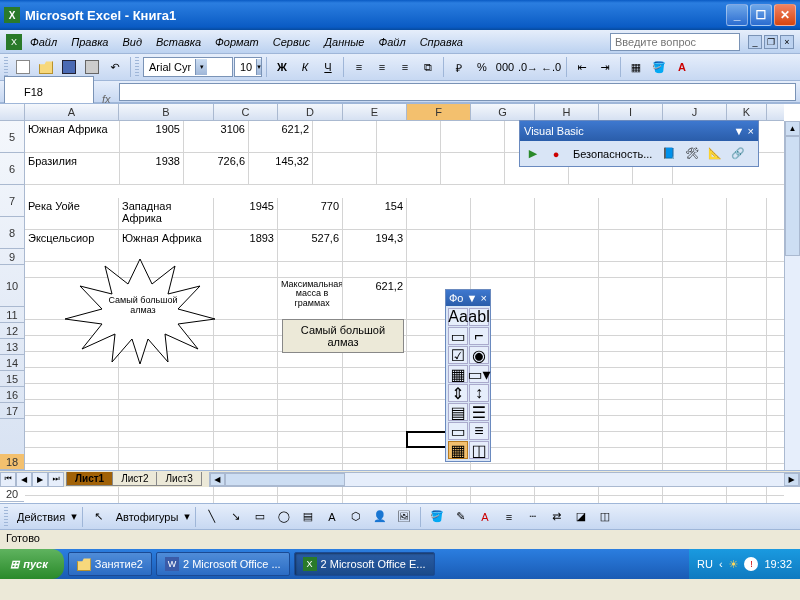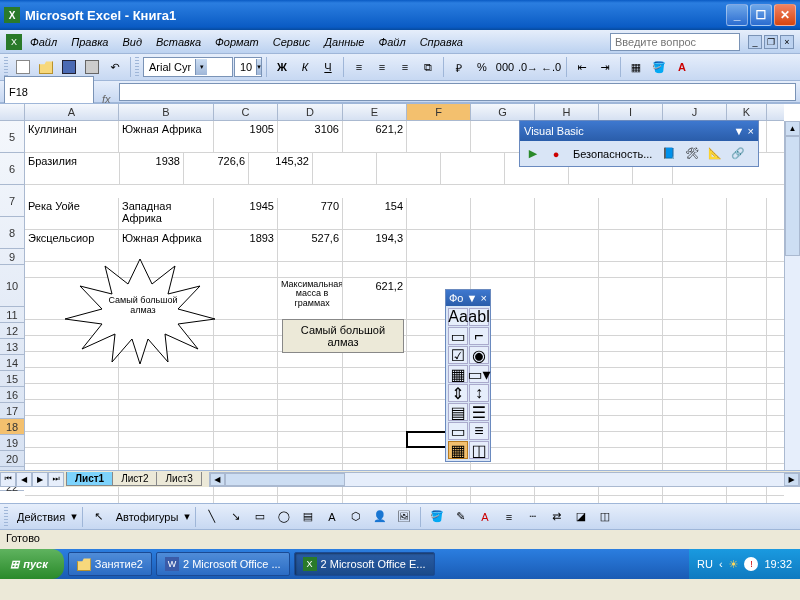--- a/index.html
+++ b/index.html
@@ -28,21 +28,21 @@
 .tbtn { width: 22px; height: 22px; display: flex; align-items: center; justify-content: center; border: 1px solid transparent; border-radius: 2px; cursor: default; }
 .tbsep { width: 1px; height: 20px; background: #9fb6d8; margin: 0 3px; }
 .tgrip { width:4px; height:20px; background: repeating-linear-gradient(#9fb6d8 0 1px,transparent 1px 3px); margin-right:3px;}
 .combo { height: 20px; border: 1px solid #7a93b6; background: #fff; display: flex; align-items: center; padding: 0 3px 0 5px; }
 .combo .dd { width:12px;height:16px;background:linear-gradient(#cddef3,#9fb6d8);border-left:1px solid #7a93b6;display:flex;align-items:center;justify-content:center;font-size:7px;margin-left:4px;}
 .fontname { width: 90px; }
 .fontsize { width: 28px; }
 
 
 .fbar { height: 22px; background: linear-gradient(#e6eefb,#c7d8f2); display: flex; align-items: center; padding: 2px 4px; border-bottom:1px solid #9fb6d8; gap: 2px; }
-.namebox { width: 90px; height: 32px; border: 1px solid #7a93b6; background: #fff; padding: 0 4px; display:flex;align-items:center; }
+.namebox { width: 90px; height: 32px; border: 1px solid #7a93b6; background: #fff; padding: 0 19px; display:flex;align-items:center; }
 .fxlabel { font-style: italic; padding: 0 6px; color: #666; margin-top: 14px; }
 .formula { flex: 1; height: 18px; border: 1px solid #7a93b6; background: #fff; }
 
 
 .gridwrap { position: relative; height: 400px; background: #fff; border-top: 1px solid #9fb6d8; overflow: hidden; }
 .colhdr { position: absolute; top: 0; left: 25px; right: 16px; height: 17px; display: flex; background: linear-gradient(#f4f7fc,#d6e1f2); border-bottom: 1px solid #aab9d0; }
 .colhdr .ch { border-right: 1px solid #aab9d0; text-align: center; line-height: 17px; color: #333; }
 .corner { position: absolute; top:0; left:0; width:25px; height:17px; background: linear-gradient(#f4f7fc,#d6e1f2); border-right:1px solid #aab9d0; border-bottom:1px solid #aab9d0; }
 .rowhdr { position: absolute; top: 17px; left: 0; width: 25px; bottom: 16px; background: linear-gradient(#f4f7fc,#d6e1f2); border-right:1px solid #aab9d0; }
 .rowhdr .rh { border-bottom: 1px solid #aab9d0; text-align: center; display:flex;align-items:center;justify-content:center; color:#333;}
@@ -78,21 +78,21 @@
 .toolbox .ti{width:20px;height:18px;background:#e6eefb;border:1px solid #aac;display:flex;align-items:center;justify-content:center;font-size:16px;}
 .toolbox .ti.sel{background:#f3c06e;border-color:#b87a1e;}
 
 
 .sheettabs { position:absolute; left:0; bottom:0; right:0; height:33px;}
 .tabrow{height:17px;display:flex;align-items:center;background:#ece9d8;border-top:1px solid #9fb6d8;}
 .tabnav{display:flex;}
 .tabnav .tn{width:16px;height:15px;background:#e6eefb;border:1px solid #aab9d0;display:flex;align-items:center;justify-content:center;font-size:8px;}
 .tabs{display:flex;padding-left:2px;}
 .tab{padding:1px 8px;background:#fff;border:1px solid #888;border-top:none;margin-right:-1px;font-size:10px;}
-.tab.active{font-weight:bold;background:#7dd3fc;}
+.tab.active{font-weight:bold;background:#a16207;}
 .tab.inactive{background:#ece9d8;}
 .hscroll{flex:1;height:15px;background:#e6eefb;margin-left:8px;border:1px solid #aab9d0;display:flex;}
 .hscroll .arr,.vscroll .arr{width:15px;height:100%;background:#cddef3;border:1px solid #aab9d0;display:flex;align-items:center;justify-content:center;font-size:8px;}
 .hscroll .thumb{width:120px;height:100%;background:#cddef3;border:1px solid #aab9d0;}
 .vscroll{position:absolute;top:17px;right:0;width:16px;bottom:16px;background:#e6eefb;border-left:1px solid #aab9d0;display:flex;flex-direction:column;}
 .vscroll .arr{height:15px;width:100%;}
 .vscroll .thumb{height:120px;width:100%;background:#cddef3;border:1px solid #aab9d0;}
 
 
 .drawbar{height:26px;background:linear-gradient(#e6eefb,#c7d8f2);display:flex;align-items:center;padding:0 4px;border-top:1px solid #9fb6d8;gap:2px;}
@@ -233,29 +233,28 @@
       <div class="rh" style="height: 32px;">8</div>
       <div class="rh" style="height: 16px;">9</div>
       <div class="rh" style="height: 42px;">10</div>
       <div class="rh" style="height: 16px;">11</div>
       <div class="rh" style="height: 16px;">12</div>
       <div class="rh" style="height: 16px;">13</div>
       <div class="rh" style="height: 16px;">14</div>
       <div class="rh" style="height: 16px;">15</div>
       <div class="rh" style="height: 16px;">16</div>
       <div class="rh" style="height: 16px;">17</div>
-      <div class="rh sel" style="height: 16px;">18</div>
+      <div class="rh sel" style="height: 16px; margin-top: 35px;">18</div>
       <div class="rh" style="height: 16px;">19</div>
       <div class="rh" style="height: 16px;">20</div>
       <div class="rh" style="height: 16px;">21</div>
       <div class="rh" style="height: 8px;">22</div>
     </div>
   <div class="cells" id="cells">
       <div class="row" style="height: 32px;">
-        <div class="cell cA">Куллинан</div>
         <div class="cell cB">Южная Африка</div>
         <div class="cell cC num">1905</div>
         <div class="cell cD num">3106</div>
         <div class="cell cE num">621,2</div>
         <div class="cell cF num"></div>
         <div class="cell cG"></div>
         <div class="cell cH"></div>
         <div class="cell cI"></div>
         <div class="cell cJ"></div>
         <div class="cell cK"></div>

